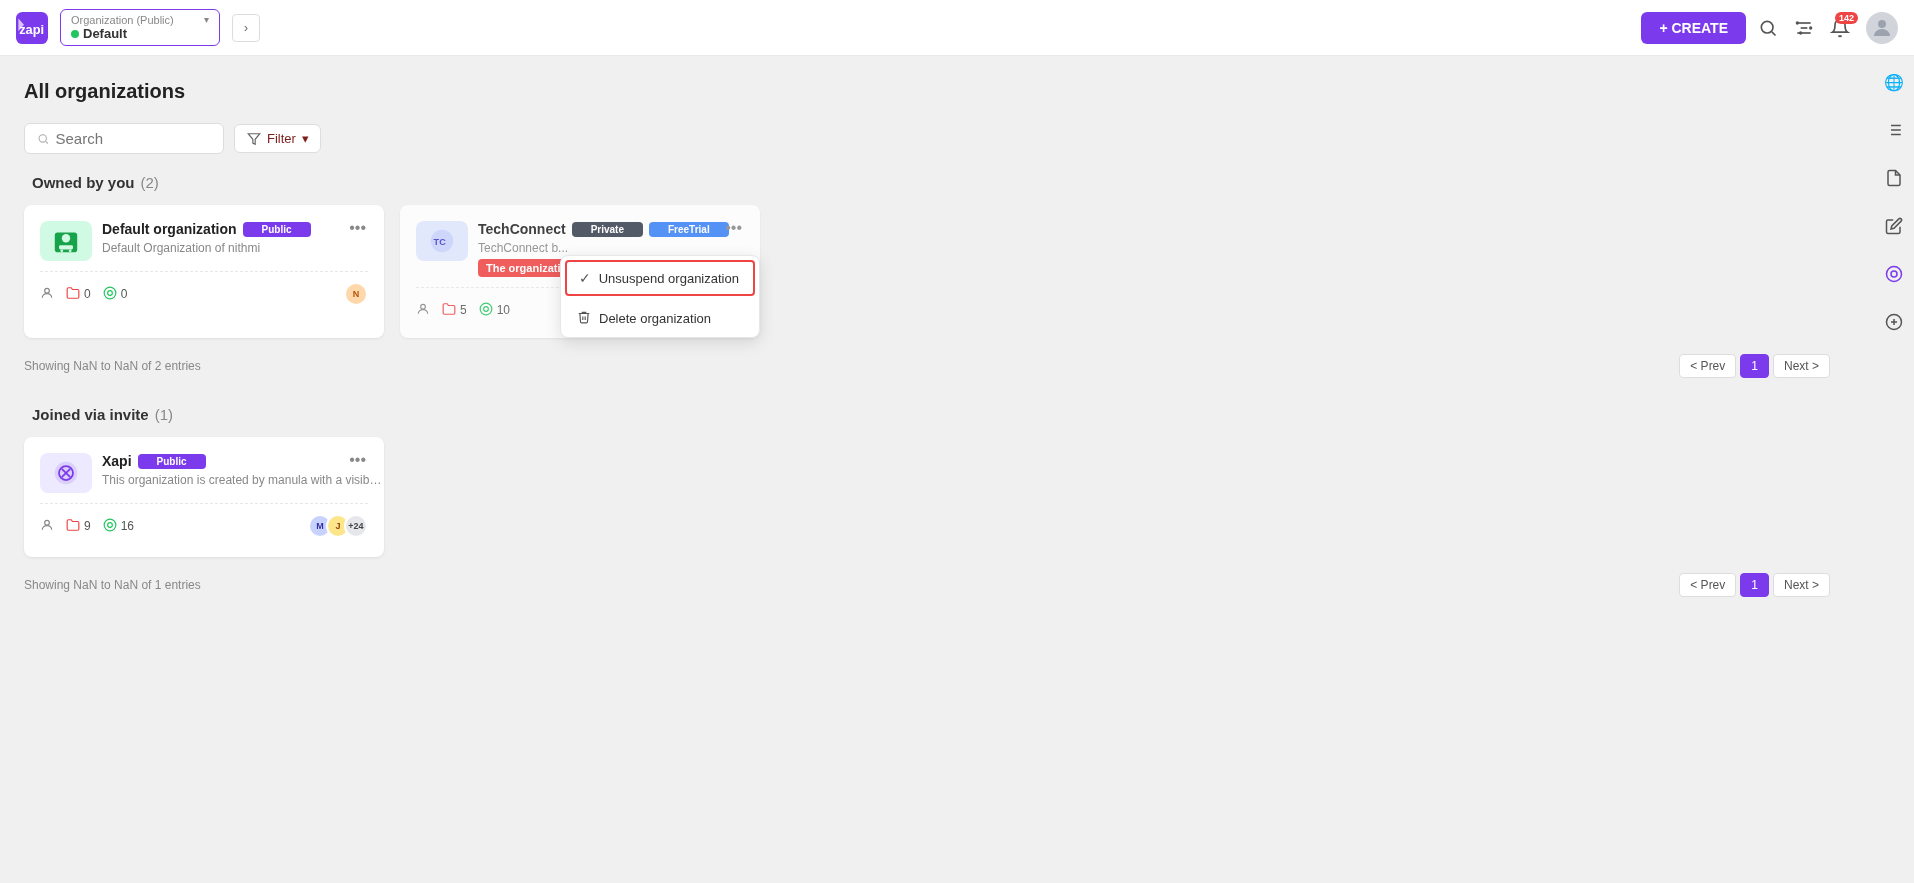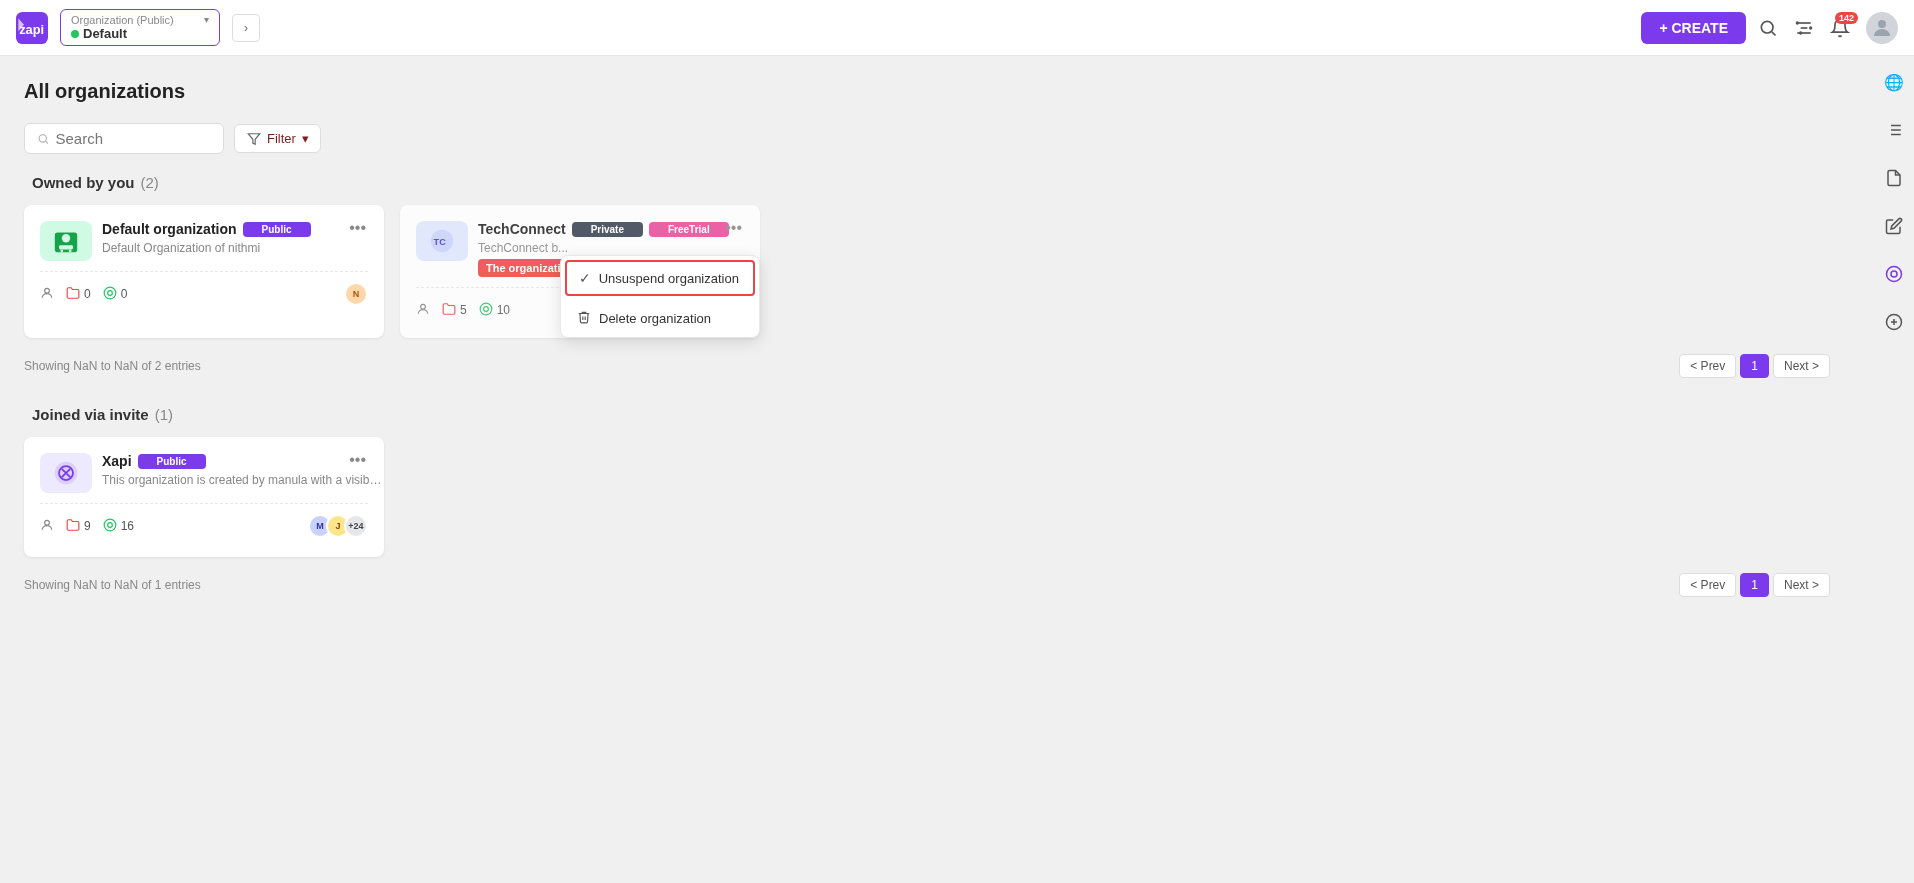--- a/index.html
+++ b/index.html
@@ -245,21 +245,21 @@
       flex-wrap: wrap;
     }
     .badge {
       font-size: 10px;
       font-weight: 600;
       padding: 2px 19px;
       border-radius: 4px;
     }
     .badge-public { background: #7c3aed; color: #fff; }
     .badge-private { background: #374151; color: #fff; }
-    .badge-freetrial { background: #ec4899; color: #fff; }
+    .badge-freetrial { background: #3b82f6; color: #fff; }
     .card-desc {
       font-size: 12px;
       color: #888;
       white-space: nowrap;
       overflow: hidden;
       text-overflow: ellipsis;
       max-width: 280px;
     }
     .card-more-btn {
       position: absolute;

